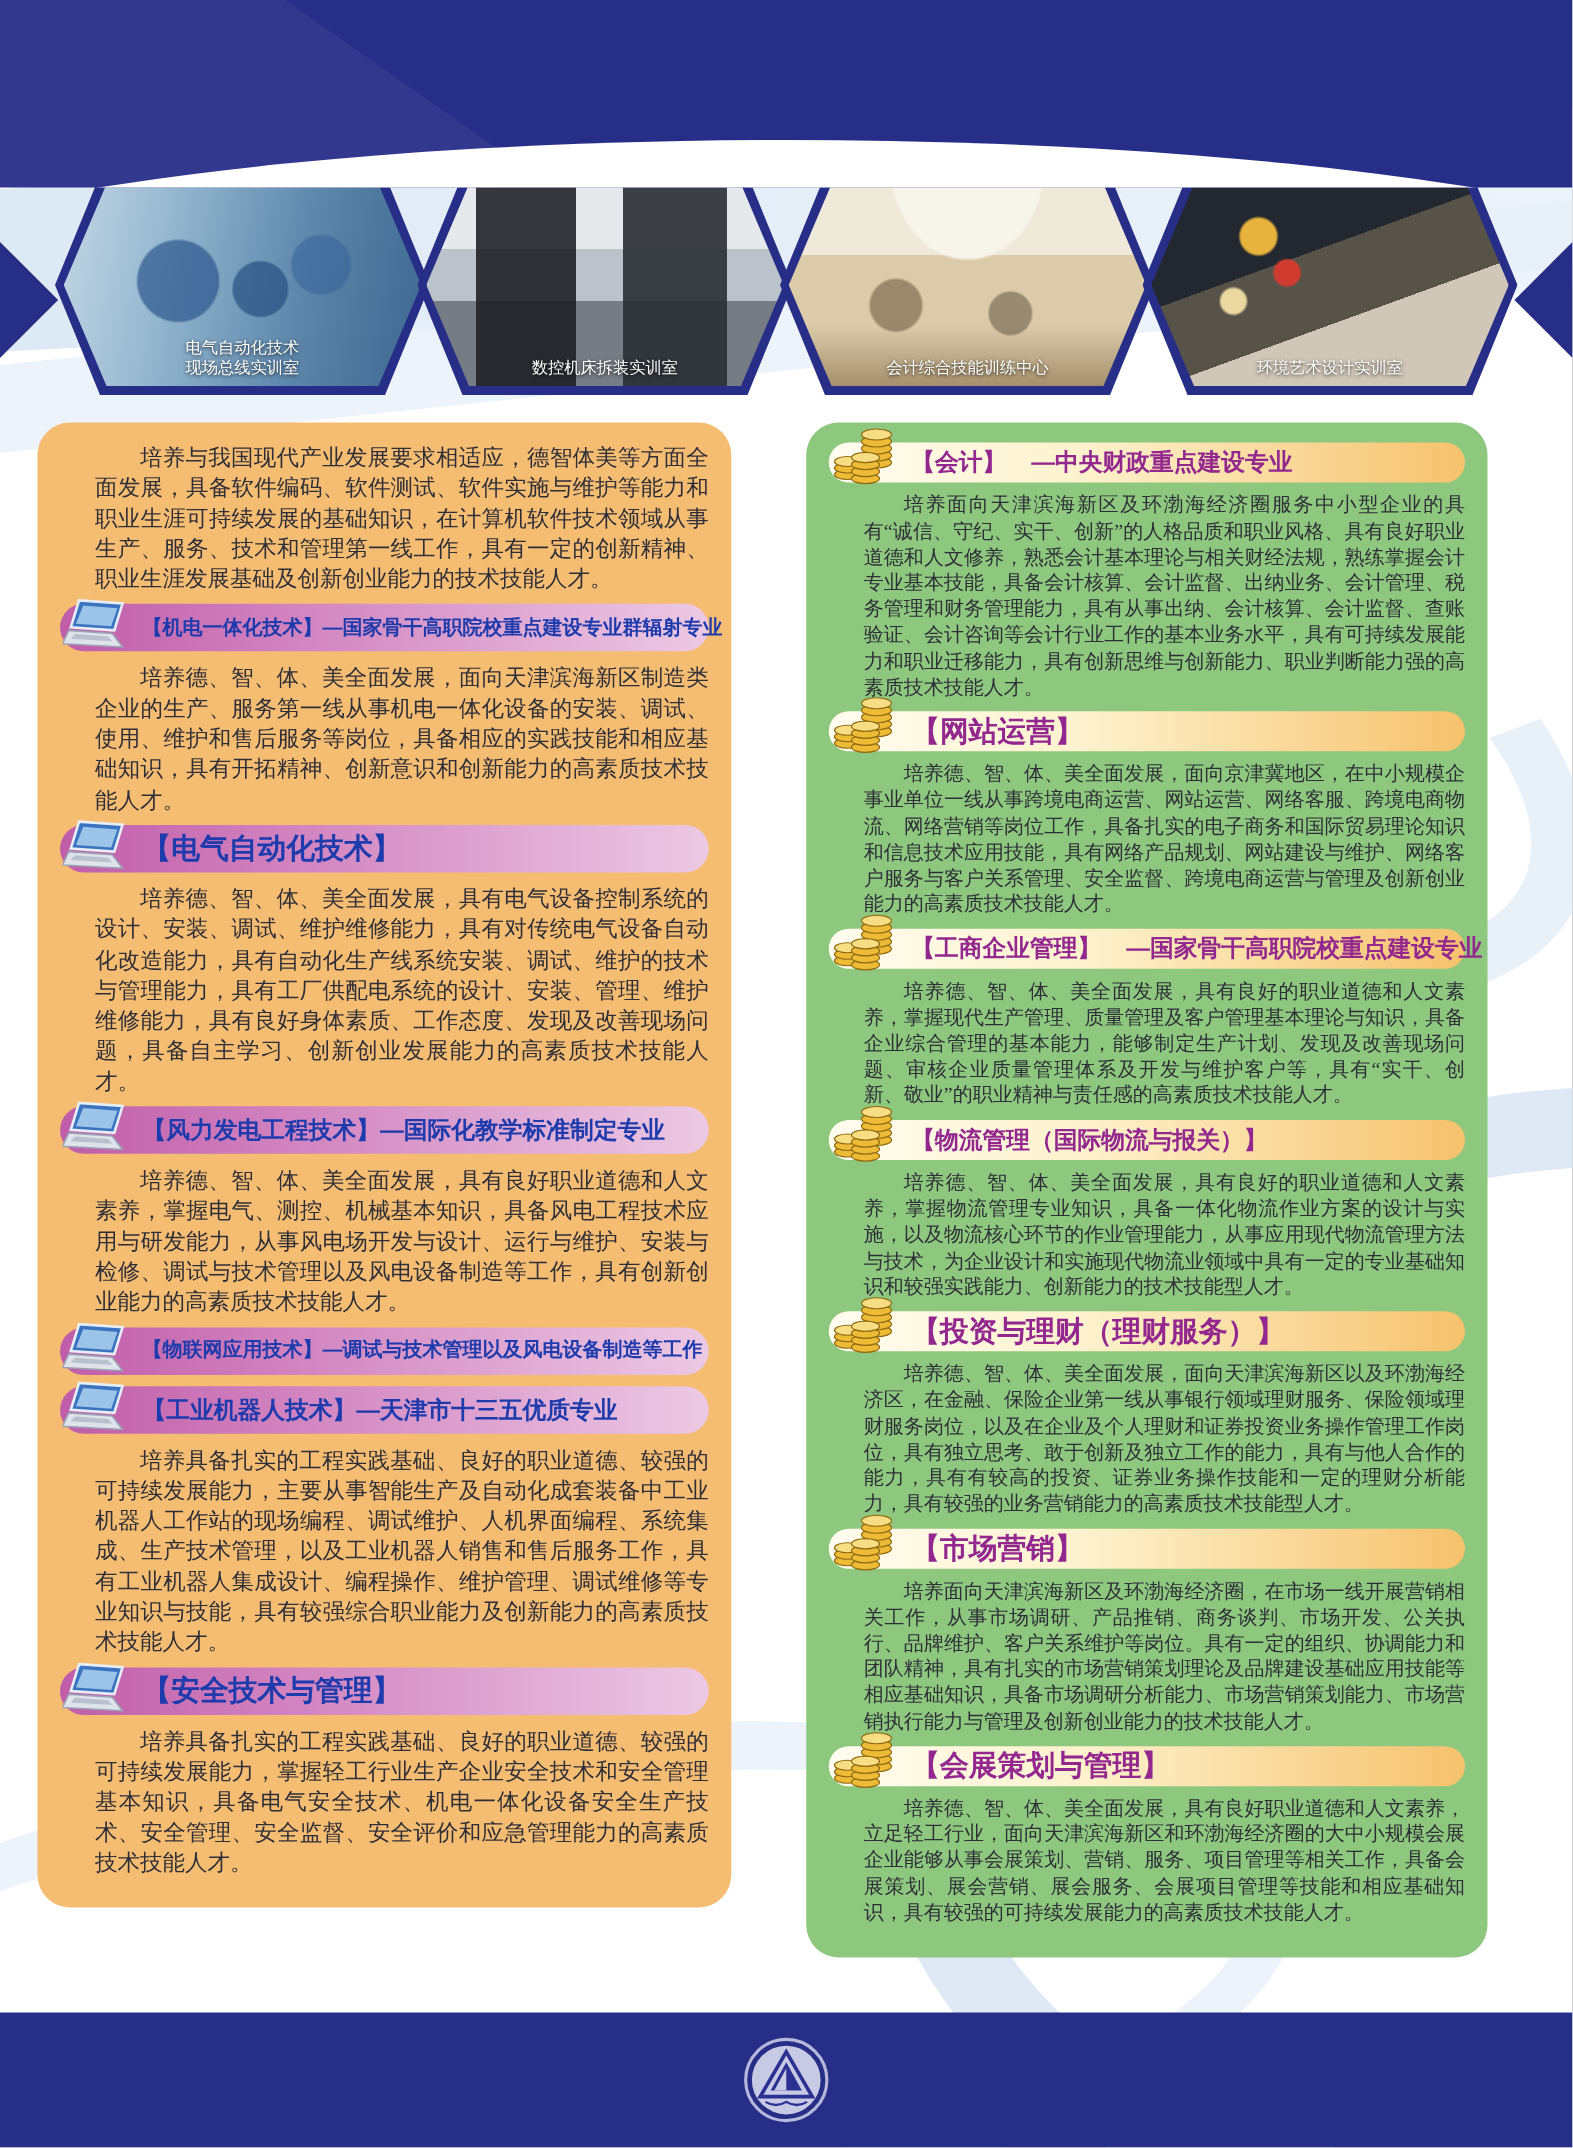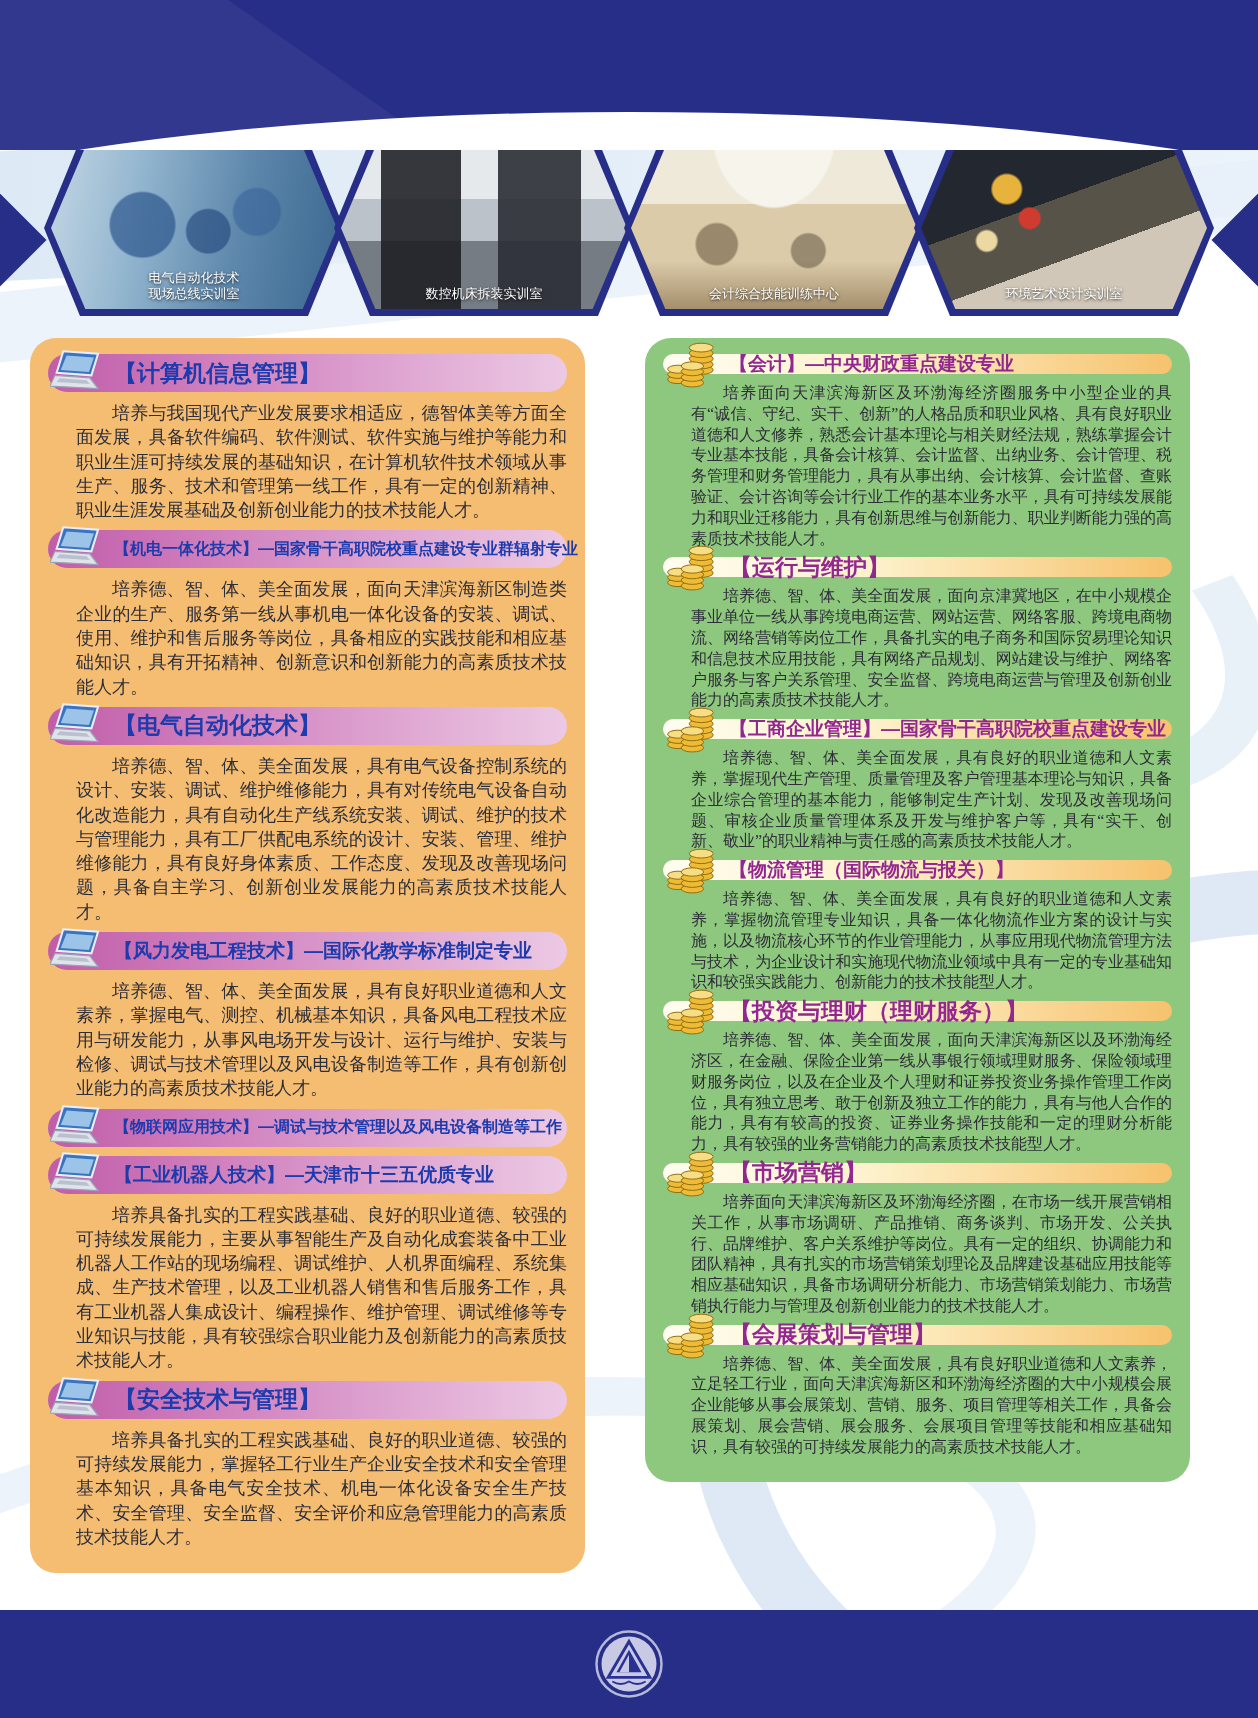--- a/index.html
+++ b/index.html
@@ -57,21 +57,21 @@
 
   
   .columns{position:absolute; z-index:2; top:338px; left:0; width:100%;}
   .col{position:absolute; border-radius:26px; padding:16px 18px 18px 18px;}
   .col.left{left:30px; width:555px; background:var(--orange-panel);}
   .col.right{left:645px; width:545px; background:var(--green-panel);}
 
   .sec{margin-bottom:6px;}
   .sec-bar{position:relative; height:38px; margin:8px 0 9px 0; border-radius:20px; display:flex; align-items:center; padding-left:66px; white-space:nowrap;}
   .left-bar{background:linear-gradient(90deg,var(--left-bar-start) 0%,#cf7dbc 30%,var(--left-bar-end) 100%);}
-  .right-bar{background:linear-gradient(90deg,var(--right-bar-start) 0%,#fdf2cd 40%,var(--right-bar-end) 100%); height:20px;}
+  .right-bar{background:linear-gradient(90deg,var(--right-bar-start) 0%,#fdf2cd 40%,var(--right-bar-end) 100%); height:32px;gap:20px;}
   .sec:first-child .sec-bar{margin-top:0;}
   .sec-title,.sec-suffix{font-weight:bold; font-family:"Liberation Sans", sans-serif;}
   .left-bar .sec-title,.left-bar .sec-suffix{color:var(--left-title-text);}
   .right-bar .sec-title,.right-bar .sec-suffix{color:var(--right-title-text);}
   .fs-l .sec-title,.fs-l .sec-suffix{font-size:23px;}
   .fs-m .sec-title,.fs-m .sec-suffix{font-size:19px;}
   .fs-s .sec-title,.fs-s .sec-suffix{font-size:16px;}
   .bar-icon{position:absolute; left:2px; top:-7px; width:58px; height:50px; display:flex; align-items:center; justify-content:center;}
   .right-bar .bar-icon{top:-13px;}
 
@@ -122,32 +122,20 @@
     <div class="hex-inner">
       <div class="hex-photo photo-4"></div>
       <div class="hex-caption">环境艺术设计实训室</div>
     </div>
   </div>
     </section>
 
   <main class="columns">
     <section class="col left" id="left-col">
         <article class="sec">
-    <div class="sec-bar left-bar fs-l">
-      <span class="bar-icon">
-        <svg viewBox="0 0 70 52" width="58" height="44" aria-hidden="true">
-          <polygon points="16,1 58,4 50,30 8,27" fill="#3a74c0" stroke="#e8eef6" stroke-width="2.5"></polygon>
-          <polygon points="20,6 53,8.5 47,26 13,23.5" fill="#9cc4e8"></polygon>
-          <polygon points="6,30 48,33 58,46 0,43" fill="#dfe3ea" stroke="#9aa3b5" stroke-width="1.5"></polygon>
-          <polygon points="12,33.5 44,36 48,40.5 8,38" fill="#b9c1cf"></polygon>
-        </svg>
-      </span>
-      <span class="sec-title">【计算机信息管理】</span>
-            <span class="sec-suffix"></span>
-    </div>
     <p class="sec-body">培养与我国现代产业发展要求相适应，德智体美等方面全面发展，具备软件编码、软件测试、软件实施与维护等能力和职业生涯可持续发展的基础知识，在计算机软件技术领域从事生产、服务、技术和管理第一线工作，具有一定的创新精神、职业生涯发展基础及创新创业能力的技术技能人才。</p>
   </article>
         <article class="sec">
     <div class="sec-bar left-bar fs-s">
       <span class="bar-icon">
         <svg viewBox="0 0 70 52" width="58" height="44" aria-hidden="true">
           <polygon points="16,1 58,4 50,30 8,27" fill="#3a74c0" stroke="#e8eef6" stroke-width="2.5"></polygon>
           <polygon points="20,6 53,8.5 47,26 13,23.5" fill="#9cc4e8"></polygon>
           <polygon points="6,30 48,33 58,46 0,43" fill="#dfe3ea" stroke="#9aa3b5" stroke-width="1.5"></polygon>
           <polygon points="12,33.5 44,36 48,40.5 8,38" fill="#b9c1cf"></polygon>
@@ -272,21 +260,21 @@
             <ellipse cx="15" cy="52" rx="13" ry="5" fill="#edbb35"></ellipse>
             <ellipse cx="15" cy="45.5" rx="13" ry="5" fill="#edbb35"></ellipse>
             <ellipse cx="15" cy="39" rx="13" ry="5" fill="#f7dd84"></ellipse>
             <ellipse cx="33" cy="56" rx="14" ry="5.2" fill="#edbb35"></ellipse>
             <ellipse cx="33" cy="49" rx="14" ry="5.2" fill="#edbb35"></ellipse>
             <ellipse cx="33" cy="42" rx="14" ry="5.2" fill="#edbb35"></ellipse>
             <ellipse cx="33" cy="35" rx="14" ry="5.2" fill="#f7dd84"></ellipse>
           </g>
         </svg>
       </span>
-      <span class="sec-title">【运行与维护】</span>
+      <span class="sec-title">【网站运营】</span>
             <span class="sec-suffix"></span>
     </div>
     <p class="sec-body">培养德、智、体、美全面发展，面向京津冀地区，在中小规模企事业单位一线从事跨境电商运营、网站运营、网络客服、跨境电商物流、网络营销等岗位工作，具备扎实的电子商务和国际贸易理论知识和信息技术应用技能，具有网络产品规划、网站建设与维护、网络客户服务与客户关系管理、安全监督、跨境电商运营与管理及创新创业能力的高素质技术技能人才。</p>
   </article>
         <article class="sec">
     <div class="sec-bar right-bar fs-m">
       <span class="bar-icon">
         <svg viewBox="0 0 70 70" width="56" height="56" aria-hidden="true">
           <g stroke="#8f6a12" stroke-width="1.2">
             <ellipse cx="44" cy="40" rx="15" ry="5.5" fill="#edbb35"></ellipse>

